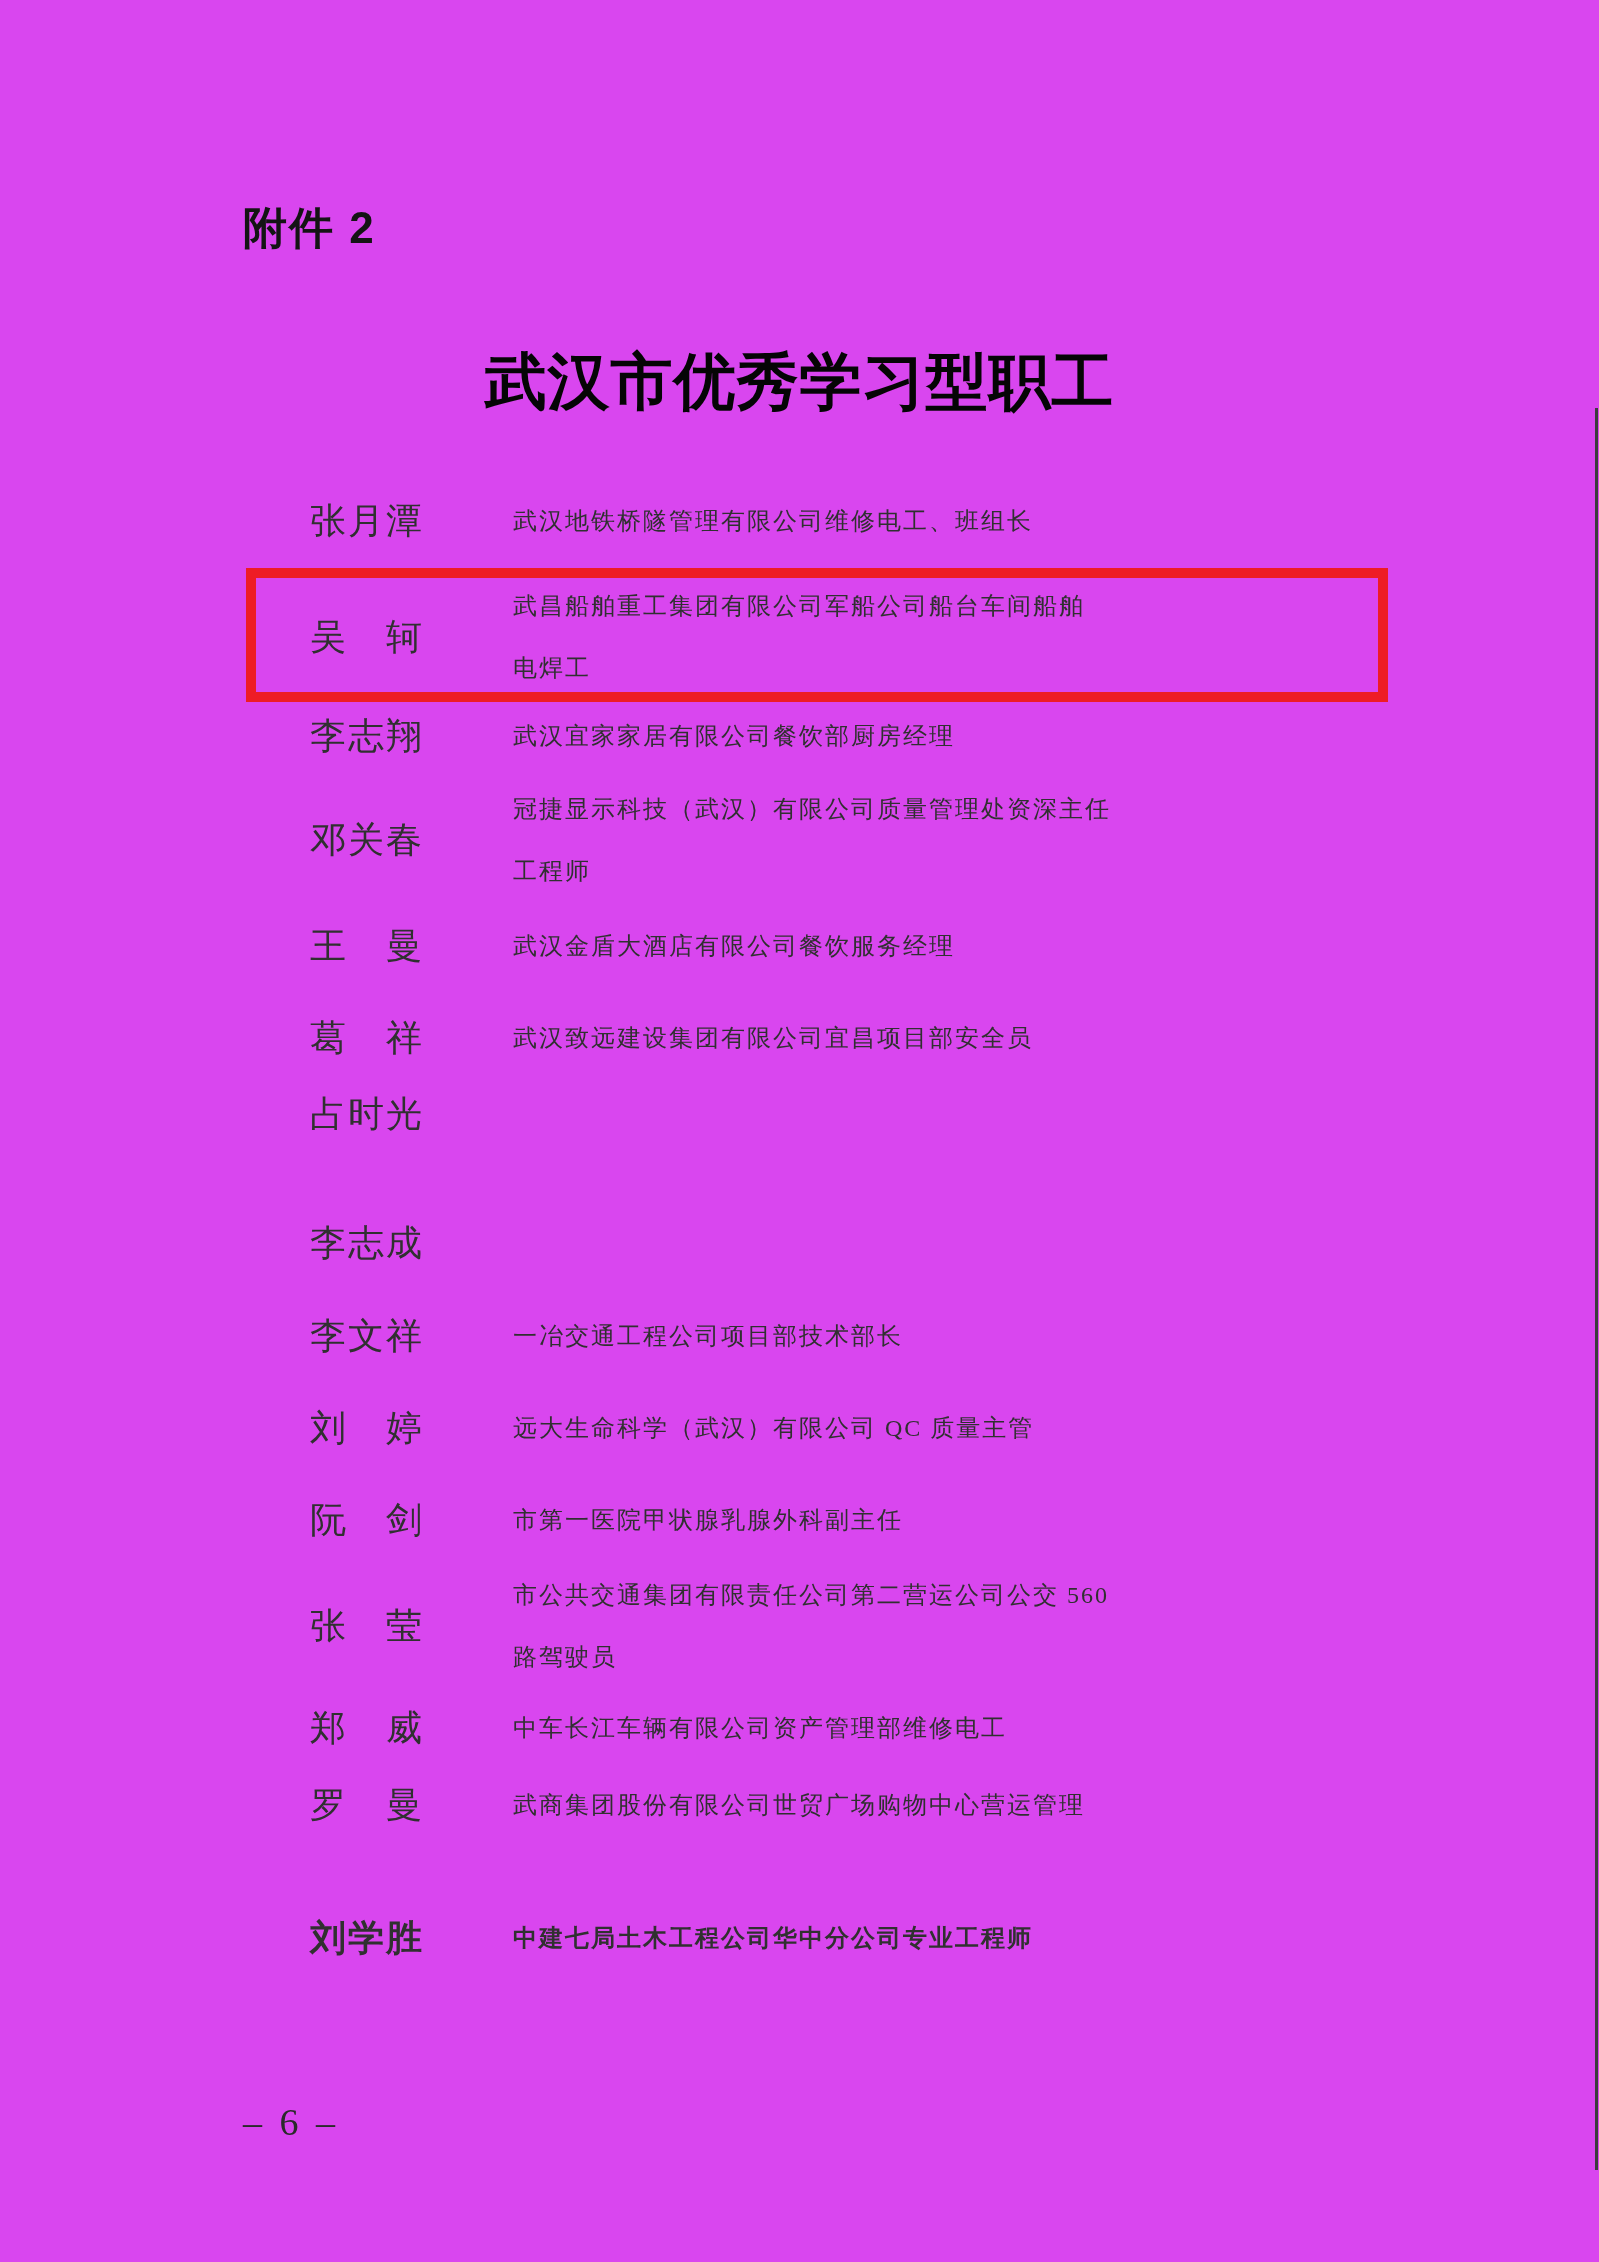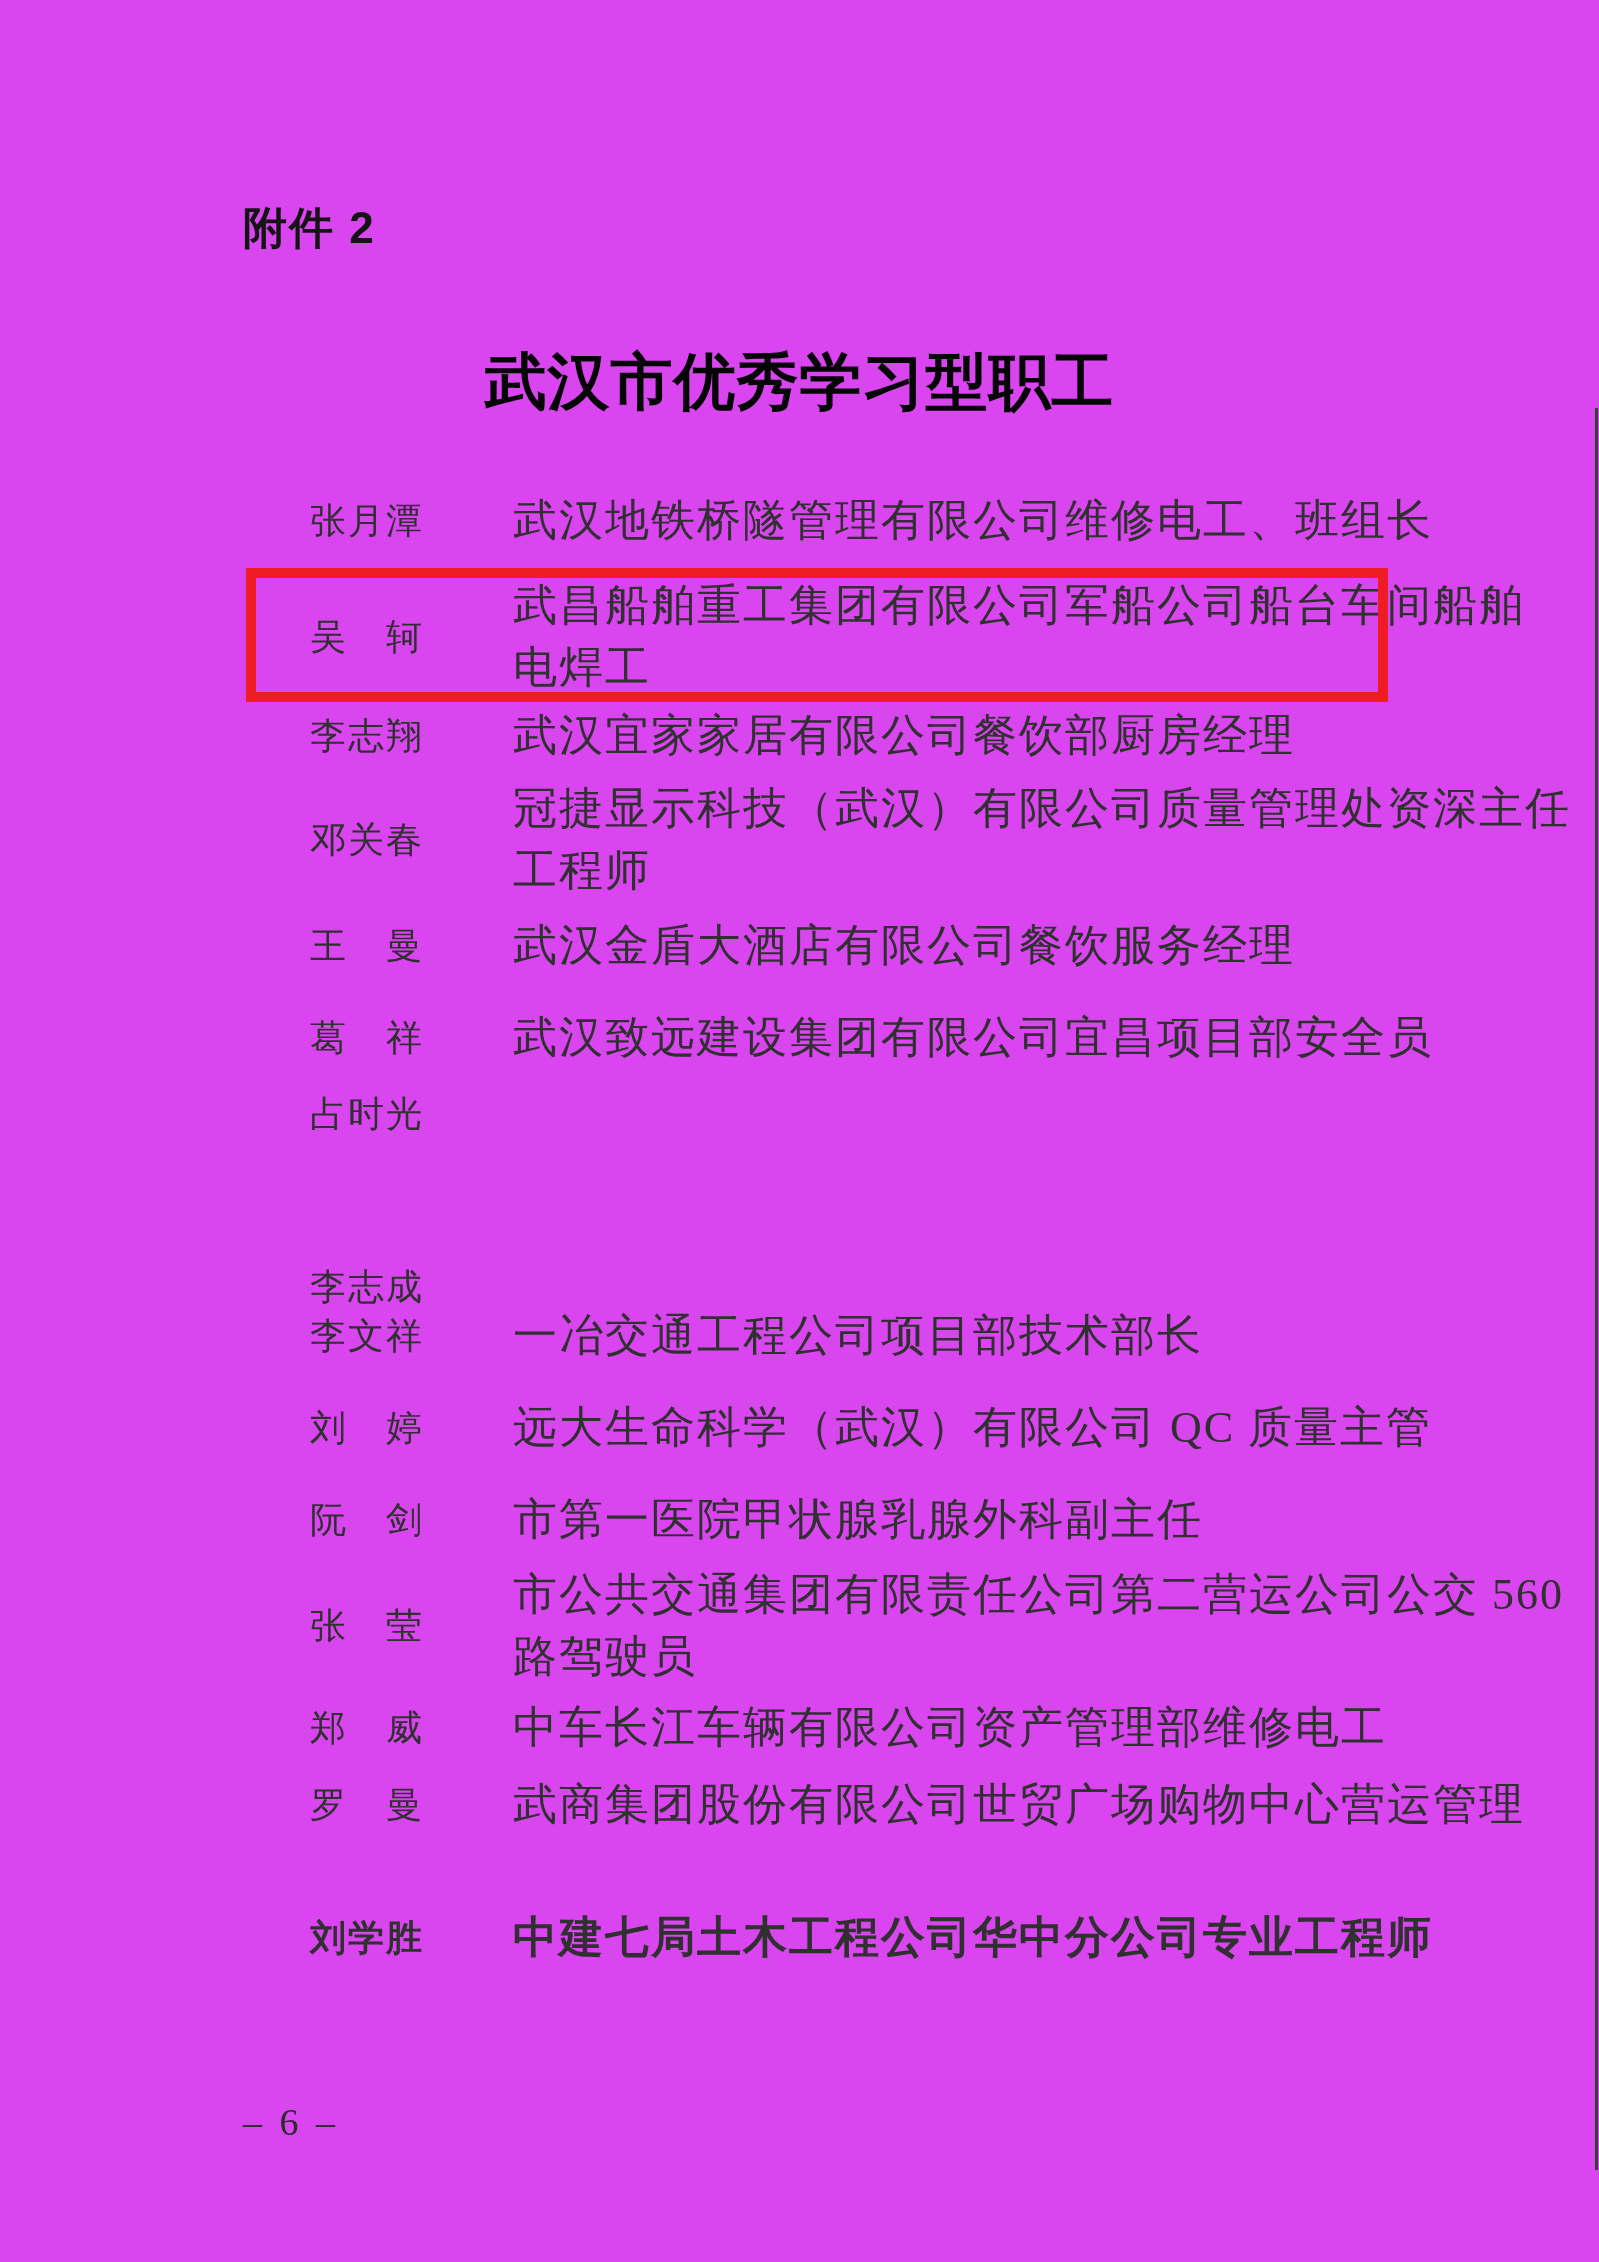--- a/index.html
+++ b/index.html
@@ -44,35 +44,35 @@
     flex:0 0 112px;
     font-size:36px;
     line-height:62px;
     text-align:justify;
     text-align-last:justify;
     color:#303030;
   }
   .spacer{width:91px;flex:0 0 91px;}
   .duty{width:905px;flex:0 0 905px;}
   .duty-line{
-    font-size:44px;
+    font-size:24px;
     line-height:62px;
     letter-spacing:2px;
     white-space:nowrap;
     color:#303030;
   }
   
   .row:nth-child(1){top:490px;}
   .row:nth-child(2){top:575px;}
   .row:nth-child(3){top:705px;}
   .row:nth-child(4){top:778px;}
   .row:nth-child(5){top:915px;}
   .row:nth-child(6){top:1007px;}
   .row:nth-child(7){top:1083px;}
-  .row:nth-child(8){top:1256px;}
+  .row:nth-child(8){top:1212px;}
   .row:nth-child(9){top:1305px;}
   .row:nth-child(10){top:1397px;}
   .row:nth-child(11){top:1489px;}
   .row:nth-child(12){top:1564px;}
   .row:nth-child(13){top:1697px;}
   .row:nth-child(14){top:1774px;}
   .row:nth-child(15){top:1907px;font-weight:bold;}
   .highlight-box{
     position:absolute;
     left:246px;top:568px;

